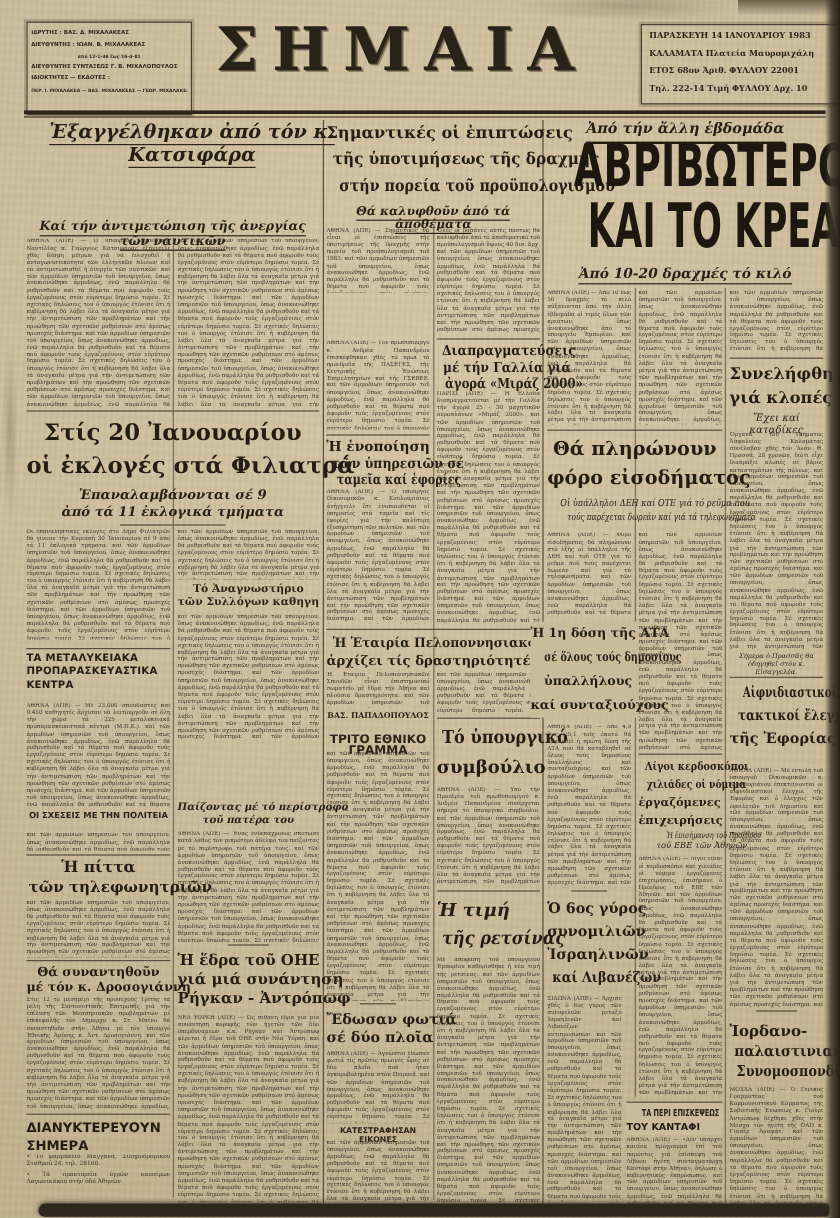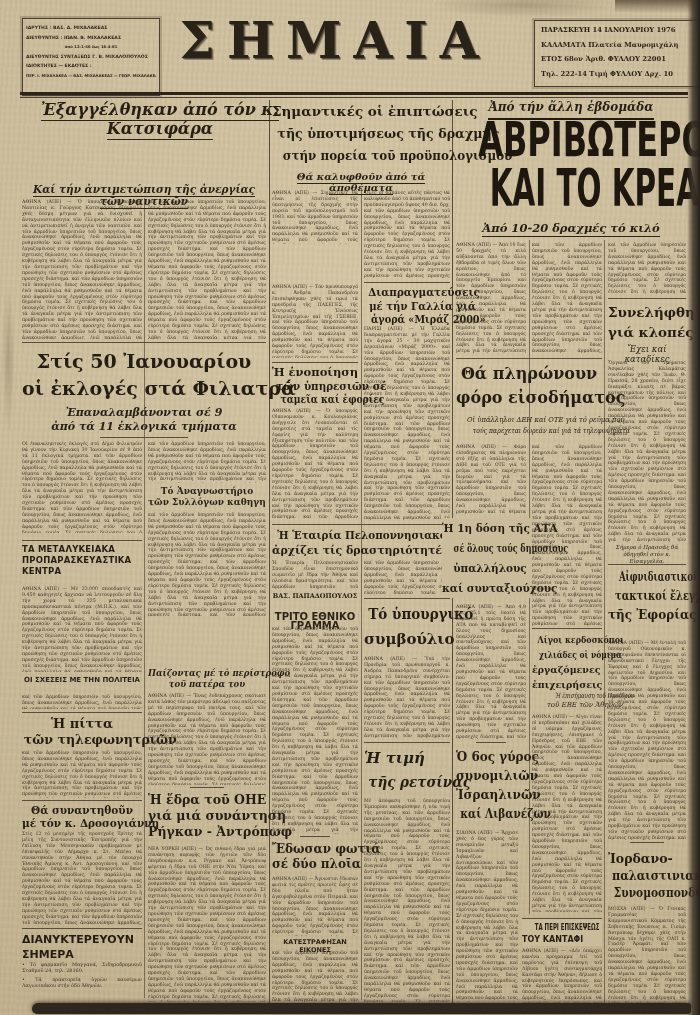--- a/index.html
+++ b/index.html
@@ -55,21 +55,21 @@
     <div class="fbox-line">ΔΙΕΥΘΥΝΤΗΣ : ΙΩΑΝ. Β. ΜΙΧΑΛΑΚΕΑΣ</div>
     <div class="fbox-line ctr" style="font-size:3.8px;">ἀπό 12-1-46 ἕως 16-4-81</div>
     <div class="fbox-line">ΔΙΕΥΘΥΝΤΗΣ ΣΥΝΤΑΞΕΩΣ Γ. Β. ΜΙΧΑΛΟΠΟΥΛΟΣ</div>
     <div class="fbox-line">ΙΔΙΟΚΤΗΤΕΣ — ΕΚΔΟΤΕΣ :</div>
     <div class="fbox-line" style="font-size:3.8px;">ΠΕΡ. Ι. ΜΙΧΑΛΑΚΕΑ — ΒΑΣ. ΜΙΧΑΛΑΚΕΑΣ — ΓΕΩΡ. ΜΙΧΑΛΑΚΕΑΣ</div>
   </div>
 
   <div class="m-title">ΣΗΜΑΙΑ</div>
 
   <div class="box" style="left:534px;top:20px;width:152px;height:61px;padding:2px 6px;">
-    <div class="dbox-line">ΠΑΡΑΣΚΕΥΗ 14 ΙΑΝΟΥΑΡΙΟΥ 1976</div>
+    <div class="dbox-line">ΠΑΡΑΣΚΕΥΗ 14 ΙΑΝΟΥΑΡΙΟΥ 1983</div>
     <div class="dbox-line">ΚΑΛΑΜΑΤΑ  Πλατεία Μαυρομιχάλη</div>
     <div class="dbox-line">ΕΤΟΣ 68ον  Ἀριθ. ΦΥΛΛΟΥ 22001</div>
     <div class="dbox-line">Τηλ. 222-14  Τιμή ΦΥΛΛΟΥ Δρχ. 10</div>
   </div>
 
   <div class="rule-thick"></div>
   <div class="rule-thin"></div>
 
   <div class="vr" style="left:269px;top:100px;height:903px;"></div>
   <div class="vr" style="left:452px;top:100px;height:903px;"></div>
@@ -78,21 +78,21 @@
   <div class="vr" style="left:529px;top:240px;height:674px;opacity:.7;"></div>
   <div class="vr" style="left:604px;top:240px;height:763px;opacity:.7;"></div>
 
   <div class="k" style="left:38px;top:100px;width:244px;font-size:16px;font-style:italic;"><span class="uln">Ἐξαγγέλθηκαν ἀπό τόν κ. Κατσιφάρα</span></div>
   <div class="k" style="left:22px;top:183px;width:244px;font-size:10.5px;"><span class="uln">Καί τήν ἀντιμετώπιση τῆς ἀνεργίας τῶν ναυτικῶν</span></div>
   <div class="b" style="left:22px;top:199px;width:120px;height:140px;"><span>ΑΘΗΝΑ (ΑΠΕ) — Ὁ ὑπουργός Ἐμπορικῆς Ναυτιλίας κ. Γεώργιος Κατσιφάρας ἐξήγγειλε χθές δέσμη μέτρων γιά νά ἐνισχυθεῖ ἡ ἀνταγωνιστικότητα τῶν ἑλληνικῶν πλοίων καί νά ἀντιμετωπισθεῖ ἡ ἀνεργία τῶν ναυτικῶν. </span><span>καί τῶν ἁρμοδίων ὑπηρεσιῶν τοῦ ὑπουργείου, ὅπως ἀνακοινώθηκε ἁρμοδίως, ἐνῶ παράλληλα θά ρυθμισθοῦν καί τά θέματα πού ἀφοροῦν τούς ἐργαζομένους στόν εὐρύτερο δημόσιο τομέα. Σέ σχετικές δηλώσεις του ὁ ὑπουργός ἐτόνισε ὅτι ἡ κυβέρνηση θά λάβει ὅλα τά ἀναγκαῖα μέτρα γιά τήν ἀντιμετώπιση τῶν προβλημάτων καί τήν προώθηση τῶν σχετικῶν ρυθμίσεων στό ἀμέσως προσεχές διάστημα. καί τῶν ἁρμοδίων ὑπηρεσιῶν τοῦ ὑπουργείου, ὅπως ἀνακοινώθηκε ἁρμοδίως, ἐνῶ παράλληλα θά ρυθμισθοῦν καί τά θέματα πού ἀφοροῦν τούς ἐργαζομένους στόν εὐρύτερο δημόσιο τομέα. Σέ σχετικές δηλώσεις του ὁ ὑπουργός ἐτόνισε ὅτι ἡ κυβέρνηση θά λάβει ὅλα τά ἀναγκαῖα μέτρα γιά τήν ἀντιμετώπιση τῶν προβλημάτων καί τήν προώθηση τῶν σχετικῶν ρυθμίσεων στό ἀμέσως προσεχές διάστημα. καί τῶν ἁρμοδίων ὑπηρεσιῶν τοῦ ὑπουργείου, ὅπως ἀνακοινώθηκε ἁρμοδίως, ἐνῶ παράλληλα θά ρυθμισθοῦν καί τά θέματα πού ἀφοροῦν τούς ἐργαζομένους στόν εὐρύτερο δημόσιο τομέα. Σέ σχετικές δηλώσεις του ὁ ὑπουργός ἐτόνισε ὅτι ἡ κυβέρνηση θά λάβει ὅλα τά ἀναγκαῖα μέτρα γιά τήν ἀντιμετώπιση τῶν προβλημάτων καί τήν προώθηση τῶν σχετικῶν ρυθμίσεων στό ἀμέσως προσεχές διάστημα. καί τῶν ἁρμοδίων ὑπηρεσιῶν τοῦ ὑπουργείου, ὅπως ἀνακοινώθηκε ἁρμοδίως, ἐνῶ παράλληλα θά ρυθμισθοῦν καί τά θέματα πού ἀφοροῦν τούς ἐργαζομένους στόν εὐρύτερο δημόσιο τομέα. Σέ σχετικές δηλώσεις του ὁ ὑπουργός ἐτόνισε ὅτι ἡ κυβέρνηση θά λάβει ὅλα τά ἀναγκαῖα μέτρα γιά τήν ἀντιμετώπιση τῶν προβλημάτων καί τήν προώθηση τῶν σχετικῶν ρυθμίσεων στό ἀμέσως προσεχές διάστημα. καί τῶν ἁρμοδίων ὑπηρεσιῶν τοῦ ὑπουργείου, ὅπως ἀνακοινώθηκε ἁρμοδίως, ἐνῶ παράλληλα θά ρυθμισθοῦν καί τά θέματα πού ἀφοροῦν τούς ἐργαζομένους στόν εὐρύτερο δημόσιο τομέα. Σέ σχετικές δηλώσεις του ὁ ὑπουργός ἐτόνισε ὅτι ἡ κυβέρνηση θά λάβει ὅλα τά ἀναγκαῖα μέτρα γιά τήν ἀντιμετώπιση τῶν προβλημάτων καί τήν προώθηση τῶν σχετικῶν ρυθμίσεων στό ἀμέσως προσεχές διάστημα. </span></div>
   <div class="b" style="left:148px;top:199px;width:118px;height:140px;"><span>καί τῶν ἁρμοδίων ὑπηρεσιῶν τοῦ ὑπουργείου, ὅπως ἀνακοινώθηκε ἁρμοδίως, ἐνῶ παράλληλα θά ρυθμισθοῦν καί τά θέματα πού ἀφοροῦν τούς ἐργαζομένους στόν εὐρύτερο δημόσιο τομέα. Σέ σχετικές δηλώσεις του ὁ ὑπουργός ἐτόνισε ὅτι ἡ κυβέρνηση θά λάβει ὅλα τά ἀναγκαῖα μέτρα γιά τήν ἀντιμετώπιση τῶν προβλημάτων καί τήν προώθηση τῶν σχετικῶν ρυθμίσεων στό ἀμέσως προσεχές διάστημα. καί τῶν ἁρμοδίων ὑπηρεσιῶν τοῦ ὑπουργείου, ὅπως ἀνακοινώθηκε ἁρμοδίως, ἐνῶ παράλληλα θά ρυθμισθοῦν καί τά θέματα πού ἀφοροῦν τούς ἐργαζομένους στόν εὐρύτερο δημόσιο τομέα. Σέ σχετικές δηλώσεις του ὁ ὑπουργός ἐτόνισε ὅτι ἡ κυβέρνηση θά λάβει ὅλα τά ἀναγκαῖα μέτρα γιά τήν ἀντιμετώπιση τῶν προβλημάτων καί τήν προώθηση τῶν σχετικῶν ρυθμίσεων στό ἀμέσως προσεχές διάστημα. καί τῶν ἁρμοδίων ὑπηρεσιῶν τοῦ ὑπουργείου, ὅπως ἀνακοινώθηκε ἁρμοδίως, ἐνῶ παράλληλα θά ρυθμισθοῦν καί τά θέματα πού ἀφοροῦν τούς ἐργαζομένους στόν εὐρύτερο δημόσιο τομέα. Σέ σχετικές δηλώσεις του ὁ ὑπουργός ἐτόνισε ὅτι ἡ κυβέρνηση θά λάβει ὅλα τά ἀναγκαῖα μέτρα γιά τήν ἀντιμετώπιση τῶν προβλημάτων καί τήν προώθηση τῶν σχετικῶν ρυθμίσεων στό ἀμέσως προσεχές διάστημα. καί τῶν ἁρμοδίων ὑπηρεσιῶν τοῦ ὑπουργείου, ὅπως ἀνακοινώθηκε ἁρμοδίως, ἐνῶ παράλληλα θά ρυθμισθοῦν καί τά θέματα πού ἀφοροῦν τούς ἐργαζομένους στόν εὐρύτερο δημόσιο τομέα. Σέ σχετικές δηλώσεις του ὁ ὑπουργός ἐτόνισε ὅτι ἡ κυβέρνηση θά λάβει ὅλα τά ἀναγκαῖα μέτρα γιά τήν ἀντιμετώπιση τῶν προβλημάτων καί τήν προώθηση τῶν σχετικῶν ρυθμίσεων στό ἀμέσως προσεχές διάστημα. καί τῶν ἁρμοδίων ὑπηρεσιῶν τοῦ ὑπουργείου, ὅπως ἀνακοινώθηκε ἁρμοδίως, ἐνῶ παράλληλα θά ρυθμισθοῦν καί τά θέματα πού ἀφοροῦν τούς ἐργαζομένους στόν εὐρύτερο δημόσιο τομέα. Σέ σχετικές δηλώσεις του ὁ ὑπουργός ἐτόνισε ὅτι ἡ κυβέρνηση θά λάβει ὅλα τά ἀναγκαῖα μέτρα γιά τήν ἀντιμετώπιση τῶν προβλημάτων καί τήν προώθηση τῶν σχετικῶν ρυθμίσεων στό ἀμέσως προσεχές διάστημα. </span></div>
 
   <div class="hs" style="left:22px;top:342px;width:244px;"></div>
   <div class="hd ctr lines" style="left:22px;top:348px;width:244px;font-size:19px;line-height:27px;">
-      <div>Στίς 50 Ἰανουαρίου</div>
+      <div>Στίς 20 Ἰανουαρίου</div>
       <div>οἱ ἐκλογές στά Φιλιατρά</div>
     </div>
   <div class="k lines" style="left:22px;top:406px;width:244px;font-size:11px;line-height:14px;">
       <div>Ἐπαναλαμβάνονται σέ 9</div>
       <div>ἀπό τά 11 ἐκλογικά τμήματα</div>
     </div>
   <div class="hs" style="left:100px;top:437px;width:88px;"></div>
   <div class="b" style="left:22px;top:441px;width:120px;height:92px;"><span>Οἱ ἐπαναληπτικές ἐκλογές στό Δῆμο Φιλιατρῶν θά γίνουν τήν Κυριακή 30 Ἰανουαρίου σέ 9 ἀπό τά 11 ἐκλογικά τμήματα. </span><span>καί τῶν ἁρμοδίων ὑπηρεσιῶν τοῦ ὑπουργείου, ὅπως ἀνακοινώθηκε ἁρμοδίως, ἐνῶ παράλληλα θά ρυθμισθοῦν καί τά θέματα πού ἀφοροῦν τούς ἐργαζομένους στόν εὐρύτερο δημόσιο τομέα. Σέ σχετικές δηλώσεις του ὁ ὑπουργός ἐτόνισε ὅτι ἡ κυβέρνηση θά λάβει ὅλα τά ἀναγκαῖα μέτρα γιά τήν ἀντιμετώπιση τῶν προβλημάτων καί τήν προώθηση τῶν σχετικῶν ρυθμίσεων στό ἀμέσως προσεχές διάστημα. καί τῶν ἁρμοδίων ὑπηρεσιῶν τοῦ ὑπουργείου, ὅπως ἀνακοινώθηκε ἁρμοδίως, ἐνῶ παράλληλα θά ρυθμισθοῦν καί τά θέματα πού ἀφοροῦν τούς ἐργαζομένους στόν εὐρύτερο δημόσιο τομέα. Σέ σχετικές δηλώσεις του ὁ ὑπουργός ἐτόνισε ὅτι ἡ κυβέρνηση θά λάβει ὅλα τά ἀναγκαῖα μέτρα γιά τήν ἀντιμετώπιση τῶν προβλημάτων καί τήν προώθηση τῶν σχετικῶν ρυθμίσεων στό ἀμέσως προσεχές διάστημα. καί τῶν ἁρμοδίων ὑπηρεσιῶν τοῦ ὑπουργείου, ὅπως ἀνακοινώθηκε ἁρμοδίως, ἐνῶ παράλληλα θά ρυθμισθοῦν καί τά θέματα πού ἀφοροῦν τούς ἐργαζομένους στόν εὐρύτερο δημόσιο τομέα. Σέ σχετικές δηλώσεις του ὁ ὑπουργός ἐτόνισε ὅτι ἡ κυβέρνηση θά λάβει ὅλα τά ἀναγκαῖα μέτρα γιά τήν ἀντιμετώπιση τῶν προβλημάτων καί τήν προώθηση τῶν σχετικῶν ρυθμίσεων στό ἀμέσως προσεχές διάστημα. </span></div>
   <div class="b" style="left:148px;top:441px;width:118px;height:42px;"><span>καί τῶν ἁρμοδίων ὑπηρεσιῶν τοῦ ὑπουργείου, ὅπως ἀνακοινώθηκε ἁρμοδίως, ἐνῶ παράλληλα θά ρυθμισθοῦν καί τά θέματα πού ἀφοροῦν τούς ἐργαζομένους στόν εὐρύτερο δημόσιο τομέα. Σέ σχετικές δηλώσεις του ὁ ὑπουργός ἐτόνισε ὅτι ἡ κυβέρνηση θά λάβει ὅλα τά ἀναγκαῖα μέτρα γιά τήν ἀντιμετώπιση τῶν προβλημάτων καί τήν προώθηση τῶν σχετικῶν ρυθμίσεων στό ἀμέσως προσεχές διάστημα. καί τῶν ἁρμοδίων ὑπηρεσιῶν τοῦ ὑπουργείου, ὅπως ἀνακοινώθηκε ἁρμοδίως, ἐνῶ παράλληλα θά ρυθμισθοῦν καί τά θέματα πού ἀφοροῦν τούς ἐργαζομένους στόν εὐρύτερο δημόσιο τομέα. Σέ σχετικές δηλώσεις του ὁ ὑπουργός ἐτόνισε ὅτι ἡ κυβέρνηση θά λάβει ὅλα τά ἀναγκαῖα μέτρα γιά τήν ἀντιμετώπιση τῶν προβλημάτων καί τήν προώθηση τῶν σχετικῶν ρυθμίσεων στό ἀμέσως προσεχές διάστημα. </span></div>
   <div class="mini lines" style="left:148px;top:486px;width:118px;font-size:9px;line-height:11px;font-family:'DejaVu Serif',serif;">

